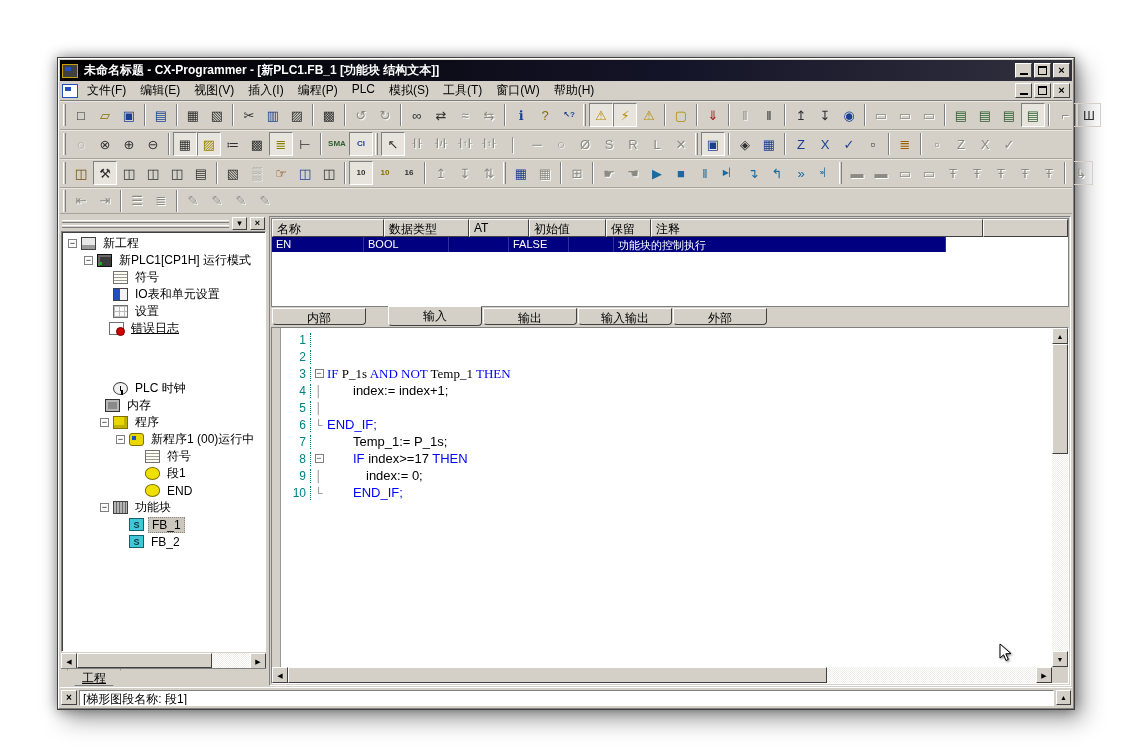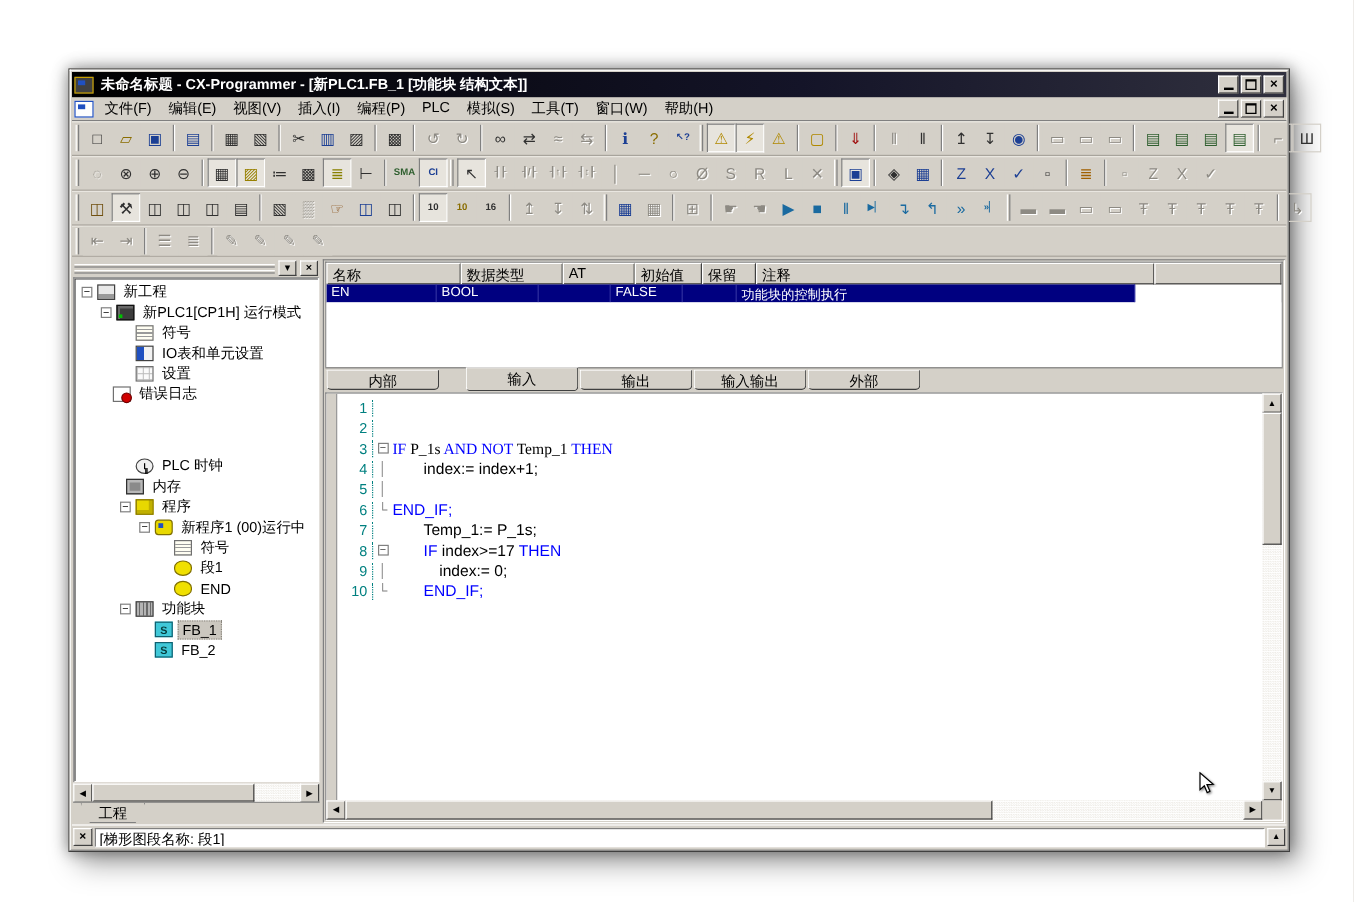--- a/index.html
+++ b/index.html
@@ -80,21 +80,21 @@
   .trow.sel .tlabel{background:#cbc7bf;border:1px dotted #8a867e;}
 
   .tree-hscroll{height:16px;flex:none;display:flex;background:#efede8;border-top:1px solid #d4d0c8;}
   .sbtn{width:16px;height:16px;flex:none;background:#d4d0c8;border:1px solid;border-color:#fff #404040 #404040 #fff;
         display:flex;align-items:center;justify-content:center;font-size:7px;color:#000;line-height:1;}
   .sthumb{background:#d4d0c8;border:1px solid;border-color:#fff #404040 #404040 #fff;}
   .strack{flex:1;position:relative;background:repeating-conic-gradient(#efede8 0 25%,#ffffff 0 50%) 0 0/2px 2px;}
   .tree-hscroll .sthumb{position:absolute;left:0;top:0;bottom:0;width:78%;}
   .tree-tabs{height:18px;flex:none;display:flex;align-items:stretch;background:#d4d0c8;border-top:1px solid #808080;}
   .proj-tab{margin-left:6px;padding:1px 14px 0;background:#d4d0c8;font-size:12px;color:#000;
-            clip-path:polygon(0 0,100% 0,calc(100% - 8px) 100%,8px 100%);border:1px solid #808080;border-top:none;}
+            clip-path:polygon(0 0,100% 0,calc(100% - 8px) 100%,8px 100%);border:1px solid #808080;border-top:none;text-decoration:underline;}
 
   
   .editor{flex:1;display:flex;flex-direction:column;min-width:0;border:1px solid;border-color:#808080 #fff #fff #808080;background:#d4d0c8;padding:1px;}
   .vartable{height:88px;flex:none;background:#fff;border:1px solid #808080;border-bottom:none;display:flex;flex-direction:column;overflow:hidden;}
   .vt-head{display:flex;flex:none;height:18px;}
   .vt-h{flex:none;background:#d4d0c8;border:1px solid;border-color:#fff #404040 #404040 #fff;
         font-size:12px;color:#000;padding:1px 4px;white-space:nowrap;overflow:hidden;}
   .vt-h.fill{flex:1;}
   .vt-row{display:flex;flex:none;height:15px;}
   .vt-row.sel .vt-c{background:#000080;color:#fff;border-right:1px solid #3030a0;}
@@ -633,21 +633,21 @@
           <div class="trow" style="padding-left: 36px;">
             <span class="expsp"></span>
             <span class="ic ic-iotable"></span>
             <span class="tlabel">IO表和单元设置</span>
           </div>
           <div class="trow" style="padding-left: 36px;">
             <span class="expsp"></span>
             <span class="ic ic-settings"></span>
             <span class="tlabel">设置</span>
           </div>
-          <div class="trow" style="padding-left: 17px;">
+          <div class="trow" style="padding-left: 32px; text-decoration: underline;">
             <span class="expsp"></span>
             <span class="ic ic-errorlog"></span>
             <span class="tlabel">错误日志</span>
           </div>
           <div class="trow" style="padding-left: 36px; margin-top: 43px;">
             <span class="expsp"></span>
             <span class="ic ic-clock"></span>
             <span class="tlabel">PLC 时钟</span>
           </div>
           <div class="trow" style="padding-left: 28px;">
@@ -711,21 +711,21 @@
         <div class="proj-tab">工程</div>
       </div>
     </div>
 
     <div class="editor">
       <div class="vartable">
         <div class="vt-head" id="vt-head">
             <div class="vt-h" style="width: 112px;">名称</div>
             <div class="vt-h" style="width: 85px;">数据类型</div>
             <div class="vt-h" style="width: 60px;">AT</div>
-            <div class="vt-h" style="width: 56px;">初始值</div>
+            <div class="vt-h" style="width: 77px;">初始值</div>
             <div class="vt-h" style="width: 45px;">保留</div>
             <div class="vt-h" style="width: 332px;">注释</div>
             <div class="vt-h fill"></div>
           </div>
         <div id="vt-rows">
             <div class="vt-row sel">
               <div class="vt-c" style="width: 92px;">EN</div>
               <div class="vt-c" style="width: 85px;">BOOL</div>
               <div class="vt-c" style="width: 60px;"></div>
               <div class="vt-c" style="width: 60px;">FALSE</div>

